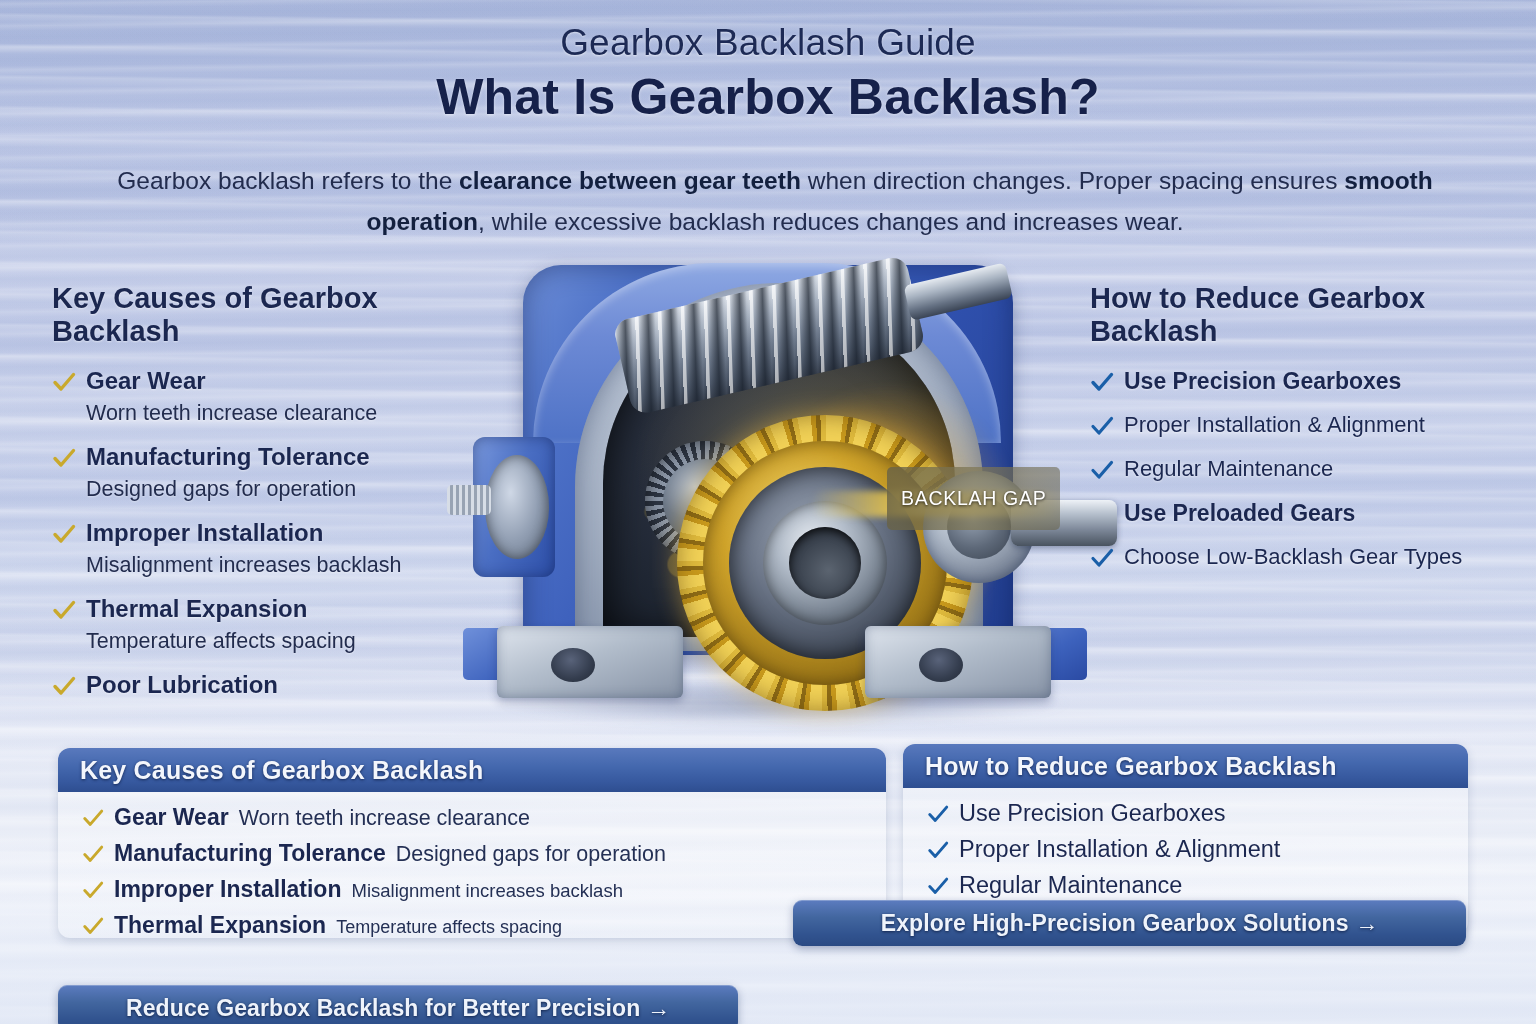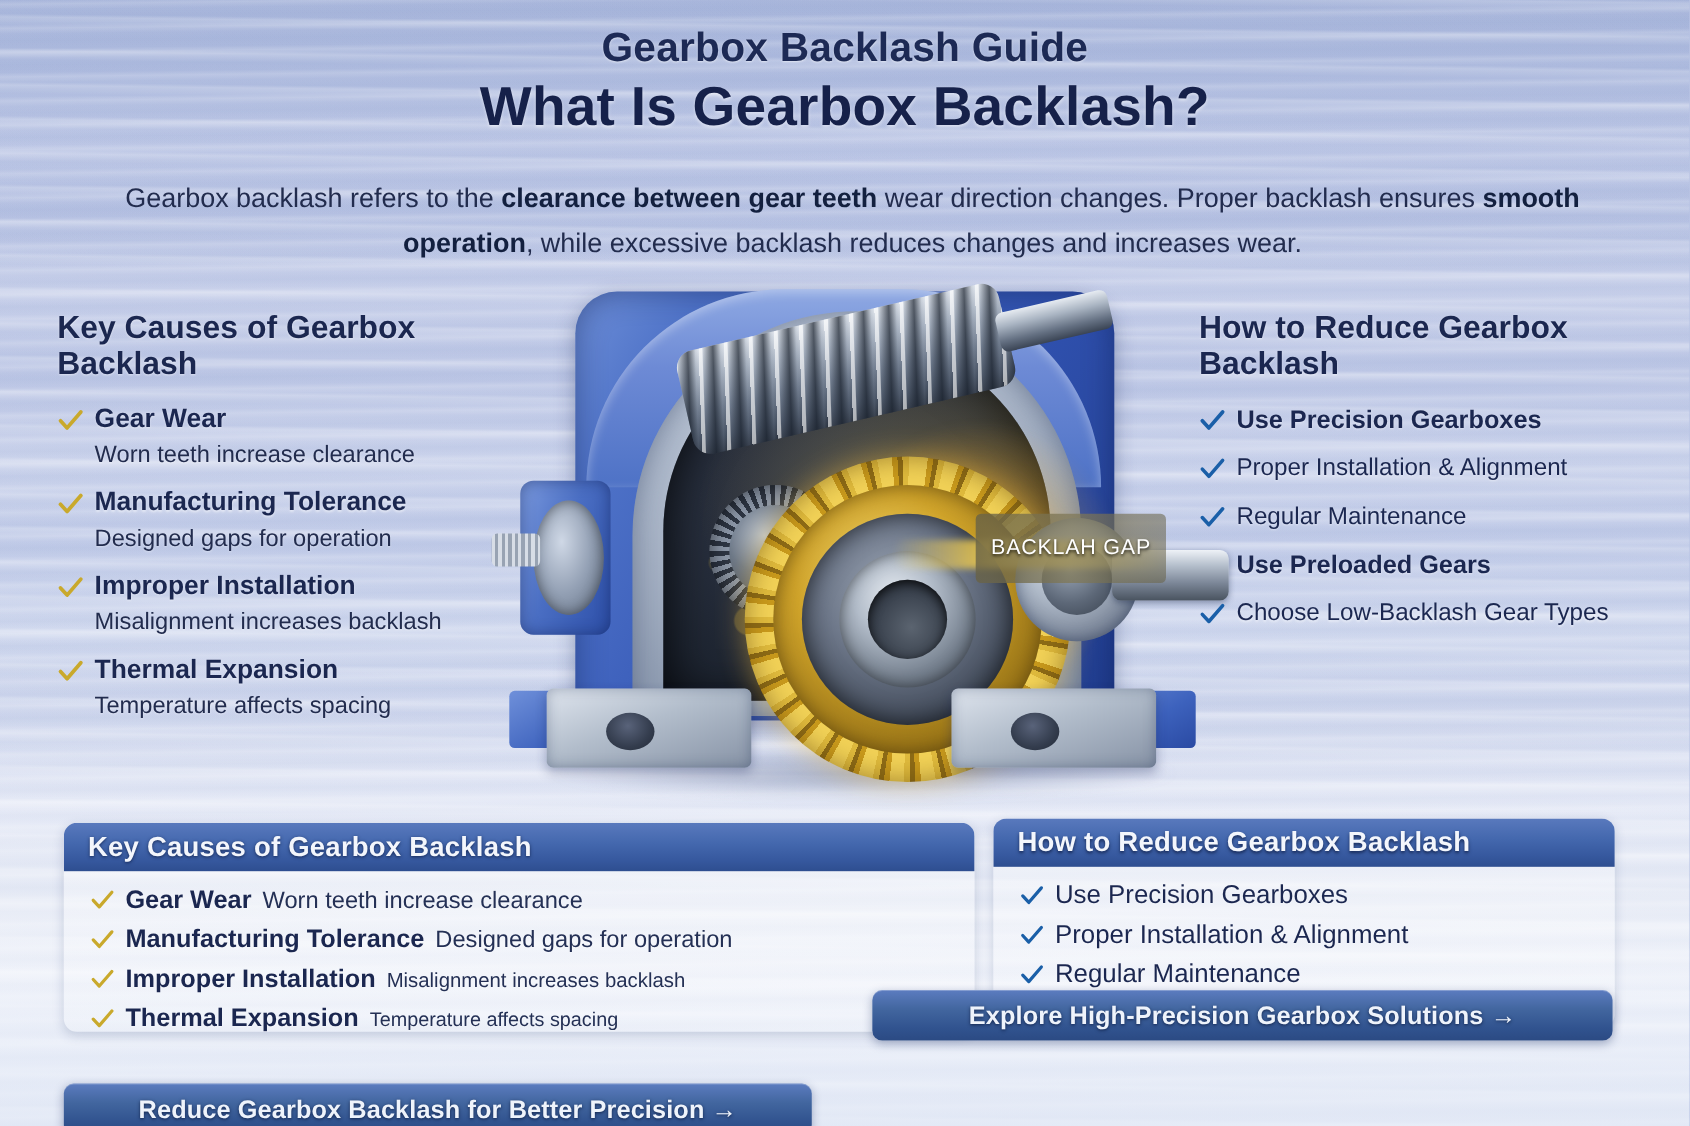--- a/index.html
+++ b/index.html
@@ -38,21 +38,21 @@
   }
   #bg .haze{ position:absolute; left:0; right:0; bottom:0; height:42%;
     background:linear-gradient(180deg, rgba(255,255,255,0) 0%, rgba(255,255,255,.55) 55%, rgba(236,241,250,.72) 100%); }
   #bg .topdark{ position:absolute; left:0; right:0; top:0; height:24%;
     background:linear-gradient(180deg, rgba(150,166,208,.30) 0%, rgba(150,166,208,0) 100%); }
 
   #page{ position:absolute; inset:0; z-index:5; }
 
   
   .kicker{ position:absolute; left:0; right:0; top:22px; text-align:center;
-    font-size:37px; font-weight:bold; color:#1d2a55; letter-spacing:.2px;
+    font-size:37px; font-weight:normal; color:#1d2a55; letter-spacing:.2px;
     text-shadow:0 1px 2px rgba(255,255,255,.55); }
   .headline{ position:absolute; left:0; right:0; top:68px; text-align:center;
     font-size:50px; font-weight:bold; color:#16214a; letter-spacing:.2px;
     text-shadow:0 1px 3px rgba(255,255,255,.5); }
 
   .intro{ position:absolute; left:100px; right:86px; top:160px;
     text-align:center; font-size:24.5px; line-height:41px; color:#222c4e; }
   .intro b{ font-weight:bold; color:#13203f; }
 
   
@@ -243,21 +243,21 @@
   <div class="streaks"></div>
   <div class="streaks2"></div>
   <div class="haze"></div>
 </div>
 
 <div id="page">
 
   <div class="kicker">Gearbox Backlash Guide</div>
   <div class="headline">What Is Gearbox Backlash?</div>
 
-  <p class="intro"><span>Gearbox backlash refers to the </span><b>clearance between gear teeth</b><span> wear direction changes. Proper backlash ensures </span><b>smooth operation</b><span>, while excessive backlash reduces changes and increases wear.</span></p>
+  <p class="intro"><span>Gearbox backlash refers to the </span><b>clearance between gear teeth</b><span> when direction changes. Proper spacing ensures </span><b>smooth operation</b><span>, while excessive backlash reduces changes and increases wear.</span></p>
 
   <div id="gearbox">
     <div class="gb-shadow"></div>
     <div class="foot-blue l"></div>
     <div class="foot-blue r"></div>
     <div class="hs-body"></div>
     <div class="hs-top-arc"></div>
     <div class="flange">
         <div class="ring"></div>
       </div>
@@ -327,20 +327,28 @@
     <div class="li">
       <span class="ck">
           <svg width="24" height="24" viewBox="0 0 24 24">
             <path d="M3 12.5 L9 19 L21.5 4.5" fill="none" stroke="#c9a92c" stroke-width="3.4" stroke-linecap="round" stroke-linejoin="round"></path>
           </svg>
         </span>
       <span class="li-term">Thermal Expansion</span>
     </div>
     <div class="li-desc">Temperature affects spacing</div>
 
+    <div class="li">
+      <span class="ck">
+          <svg width="24" height="24" viewBox="0 0 24 24">
+            <path d="M3 12.5 L9 19 L21.5 4.5" fill="none" stroke="#c9a92c" stroke-width="3.4" stroke-linecap="round" stroke-linejoin="round"></path>
+          </svg>
+        </span>
+      <span class="li-term">Poor Lubrication</span>
+    </div>
   </div>
 
   <div class="col col-right">
     <div class="col-title">How to Reduce Gearbox Backlash</div>
 
     <div class="li">
       <span class="ck">
           <svg width="24" height="24" viewBox="0 0 24 24">
             <path d="M3 12.5 L9 19 L21.5 4.5" fill="none" stroke="#1a5fa8" stroke-width="3.4" stroke-linecap="round" stroke-linejoin="round"></path>
           </svg>

